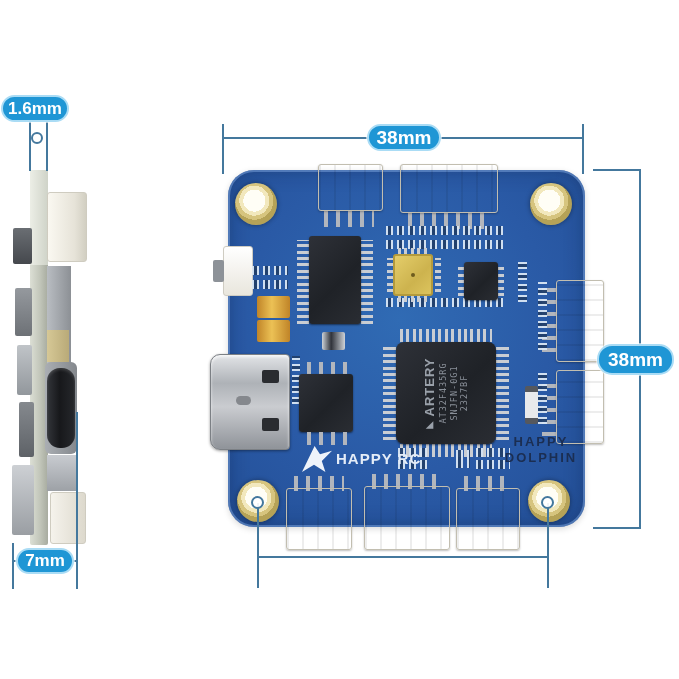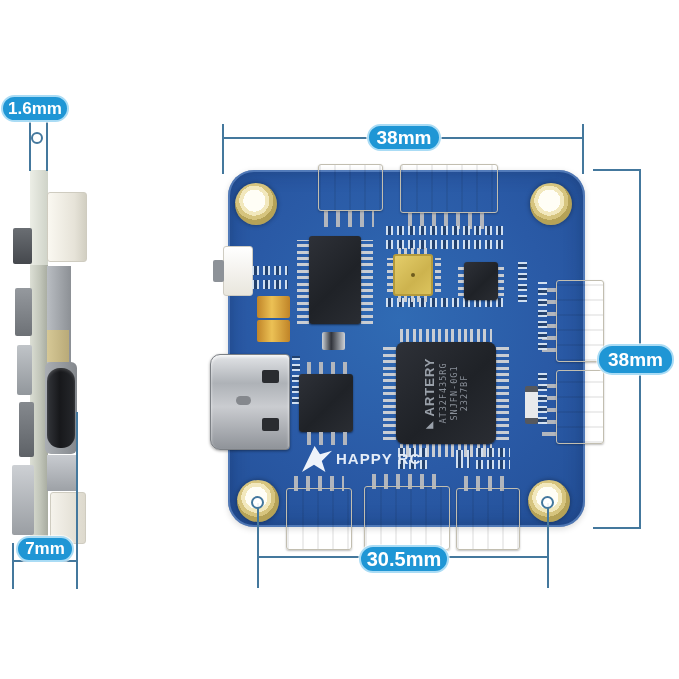--- a/index.html
+++ b/index.html
@@ -74,21 +74,21 @@
   <div class="dline" style="left:29px;top:121px;width:2px;height:50px;"></div>
   <div class="dline" style="left:46px;top:121px;width:2px;height:50px;"></div>
   <div class="dim-circle" style="left:31px;top:132px;width:12px;height:12px;"></div>
   <div class="pill" style="left:1px;top:95px;width:68px;height:27px;font-size:17px;">
     <span>1.6mm</span>
   </div>
 
   <div class="dline" style="left:13px;top:560px;width:65px;height:2px;"></div>
   <div class="dline" style="left:12px;top:543px;width:2px;height:46px;"></div>
   <div class="dline" style="left:76px;top:412px;width:2px;height:177px;"></div>
-  <div class="pill" style="left:16px;top:536px;width:58px;height:26px;font-size:17px;">
+  <div class="pill" style="left:16px;top:548px;width:58px;height:26px;font-size:17px;">
     <span>7mm</span>
   </div>
 
   <div class="dline" style="left:223px;top:137px;width:360px;height:2px;"></div>
   <div class="dline" style="left:222px;top:124px;width:2px;height:50px;"></div>
   <div class="dline" style="left:582px;top:124px;width:2px;height:50px;"></div>
   <div class="pill" style="left:367px;top:124px;width:74px;height:27px;">
     <span>38mm</span>
   </div>
 
@@ -97,23 +97,20 @@
   <div class="dline" style="left:593px;top:527px;width:48px;height:2px;"></div>
   <div class="pill" style="left:597px;top:344px;width:77px;height:31px;">
     <span>38mm</span>
   </div>
 
   <div class="dline" style="left:257px;top:556px;width:292px;height:2px;"></div>
   <div class="dline" style="left:257px;top:503px;width:2px;height:85px;"></div>
   <div class="dline" style="left:547px;top:503px;width:2px;height:85px;"></div>
   <div class="dim-circle" style="left:251px;top:496px;width:13px;height:13px;"></div>
   <div class="dim-circle" style="left:541px;top:496px;width:13px;height:13px;"></div>
-  <div class="pill" style="left:359px;top:545px;width:90px;height:28px;font-size:20px;">
-    <span>30.5mm</span>
-  </div>
 
   <div class="board">
 
     <div class="hole" style="left:7px;top:13px;"></div>
     <div class="hole" style="left:302px;top:13px;"></div>
     <div class="hole" style="left:9px;top:310px;"></div>
     <div class="hole" style="left:300px;top:310px;"></div>
 
     <div class="legs-x" style="left:96px;top:40px;width:50px;height:17px;"></div>
     <div class="conn ridge-x" style="left:90px;top:-6px;width:65px;height:47px;"></div>
@@ -204,15 +201,19 @@
     <div class="padrow" style="left:248px;top:278px;width:34px;height:9px;"></div>
     <div class="padrow" style="left:248px;top:290px;width:34px;height:9px;"></div>
     <div class="padrow" style="left:24px;top:96px;width:36px;height:9px;"></div>
     <div class="padrow" style="left:24px;top:110px;width:36px;height:9px;"></div>
 
     <div class="logo" style="left:74px;top:276px;width:30px;height:26px;"></div>
     <div class="silk" style="left:108px;top:280px;font-size:15px;letter-spacing:1px;">
       <span>HAPPY RC</span>
     </div>
 
+    <div class="product" style="left:272px;top:264px;width:82px;">
+      <div>HAPPY</div>
+      <div>DOLPHIN</div>
+    </div>
   </div>
 
 </div>
 
 </body></html>

